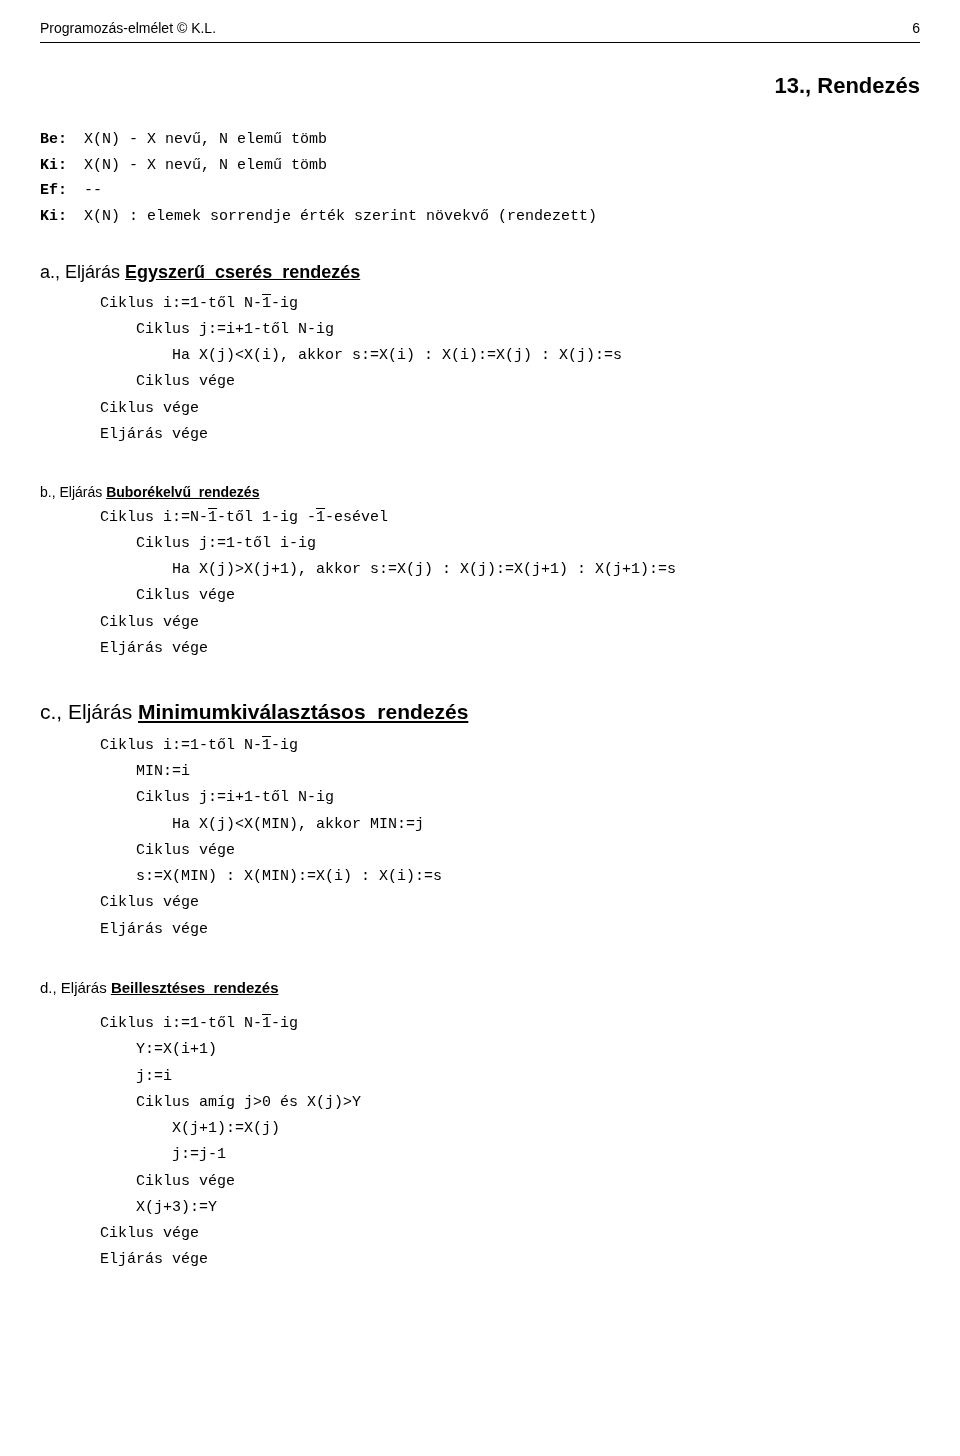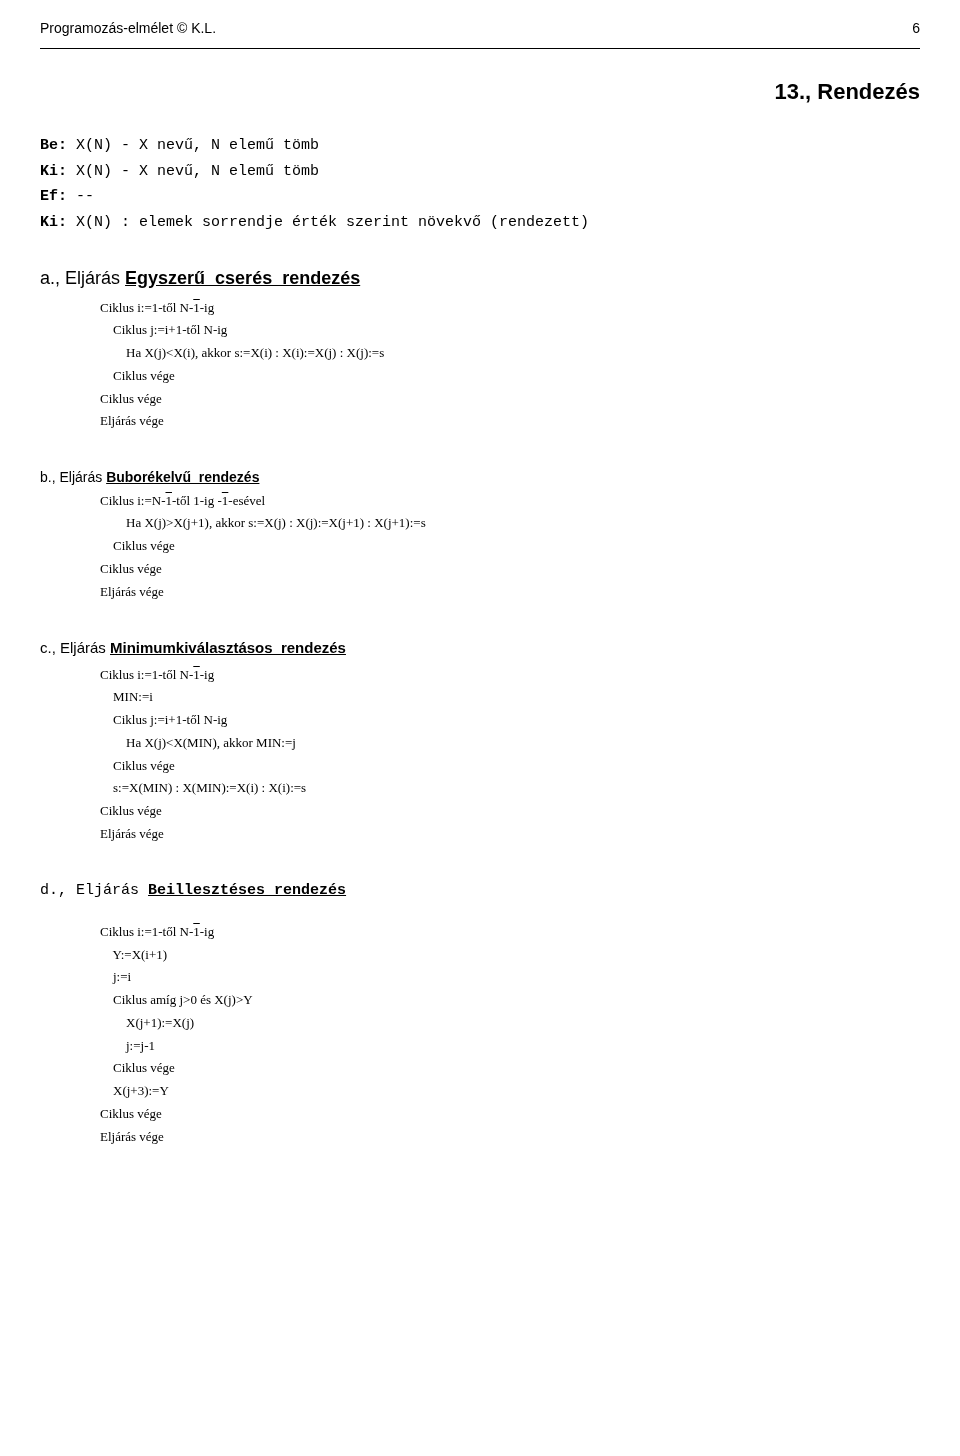--- a/index.html
+++ b/index.html
@@ -16,21 +16,21 @@
       width: 960px;
       min-height: 1456px;
       padding: 20px 40px 40px 40px;
     }
 
     .page-header {
       display: flex;
       justify-content: space-between;
       align-items: center;
       border-bottom: 1px solid #000;
-      padding-bottom: 12px;
+      padding-bottom: 6px;
       margin-bottom: 30px;
       font-family: Arial, Helvetica, sans-serif;
       font-size: 14px;
     }
 
     .section-title {
       font-family: Arial, Helvetica, sans-serif;
       font-size: 22px;
       font-weight: bold;
       margin-bottom: 28px;
@@ -39,38 +39,38 @@
 
     .io-block {
       font-family: 'Courier New', Courier, monospace;
       font-size: 15px;
       margin-bottom: 28px;
       line-height: 1.7;
     }
 
     .io-line {
       display: flex;
-      gap: 0;
+      gap: 8px;
     }
 
     .procedure-block {
       font-family: 'Courier New', Courier, monospace;
       font-size: 14.5px;
       line-height: 1.75;
       margin-bottom: 32px;
     }
 
     .code-block {
       padding-left: 60px;
     }
 
     .code-line {
       white-space: pre;
-      font-family: Liberation Serif, serif;
-      font-size: 13px;
+      font-family: Liberation Mono, monospace;
+      font-size: 15px;
       line-height: 1.75;
     }
   </style>
 </head>
 <body>
 
 <div class="page-header">
   <span>Programozás-elmélet  © K.L.</span>
   <span>6</span>
 </div>
@@ -105,41 +105,42 @@
         <div class="code-line">        Ha X(j)&lt;X(i), akkor s:=X(i) : X(i):=X(j) : X(j):=s</div>
         <div class="code-line">    Ciklus vége</div>
         <div class="code-line">Ciklus vége</div>
         <div class="code-line">Eljárás vége</div>
       </div>
     </div>
     <div class="procedure-block">
       <div style="font-family: Arial, Helvetica, sans-serif; font-size: 14px; margin-bottom: 0;">b., Eljárás <b><u>Buborékelvű_rendezés</u></b></div>
       <div class="code-block">
         <div class="code-line">Ciklus i:=N-<span style="text-decoration:overline">1</span>-től 1-ig -<span style="text-decoration:overline">1</span>-esével</div>
+        <div class="code-line">    Ciklus j:=1-től i-ig</div>
         <div class="code-line">        Ha X(j)&gt;X(j+1), akkor s:=X(j) : X(j):=X(j+1) : X(j+1):=s</div>
         <div class="code-line">    Ciklus vége</div>
         <div class="code-line">Ciklus vége</div>
         <div class="code-line">Eljárás vége</div>
       </div>
     </div>
     <div class="procedure-block">
-      <div style="font-family: Arial, Helvetica, sans-serif; font-size: 15px; margin-bottom: 2px;">c., Eljárás <b><u>Minimumkiválasztásos_rendezés</u></b></div>
+      <div style="font-family: Arial, Helvetica, sans-serif; font-size: 21px; margin-bottom: 2px;">c., Eljárás <b><u>Minimumkiválasztásos_rendezés</u></b></div>
       <div class="code-block">
         <div class="code-line">Ciklus i:=1-től N-<span style="text-decoration:overline">1</span>-ig</div>
         <div class="code-line">    MIN:=i</div>
         <div class="code-line">    Ciklus j:=i+1-től N-ig</div>
         <div class="code-line">        Ha X(j)&lt;X(MIN), akkor MIN:=j</div>
         <div class="code-line">    Ciklus vége</div>
         <div class="code-line">    s:=X(MIN) : X(MIN):=X(i) : X(i):=s</div>
         <div class="code-line">Ciklus vége</div>
         <div class="code-line">Eljárás vége</div>
       </div>
     </div>
     <div class="procedure-block">
-      <div style="font-family: Liberation Mono, monospace; font-size: 15px; margin-bottom: 17px;">d., Eljárás <b><u>Beillesztéses_rendezés</u></b></div>
+      <div style="font-family: Liberation Sans, sans-serif; font-size: 15px; margin-bottom: 10px;">d., Eljárás <b><u>Beillesztéses_rendezés</u></b></div>
       <div class="code-block">
         <div class="code-line">Ciklus i:=1-től N-<span style="text-decoration:overline">1</span>-ig</div>
         <div class="code-line">    Y:=X(i+1)</div>
         <div class="code-line">    j:=i</div>
         <div class="code-line">    Ciklus amíg j&gt;0 és X(j)&gt;Y</div>
         <div class="code-line">        X(j+1):=X(j)</div>
         <div class="code-line">        j:=j-1</div>
         <div class="code-line">    Ciklus vége</div>
         <div class="code-line">    X(j+3):=Y</div>
         <div class="code-line">Ciklus vége</div>

